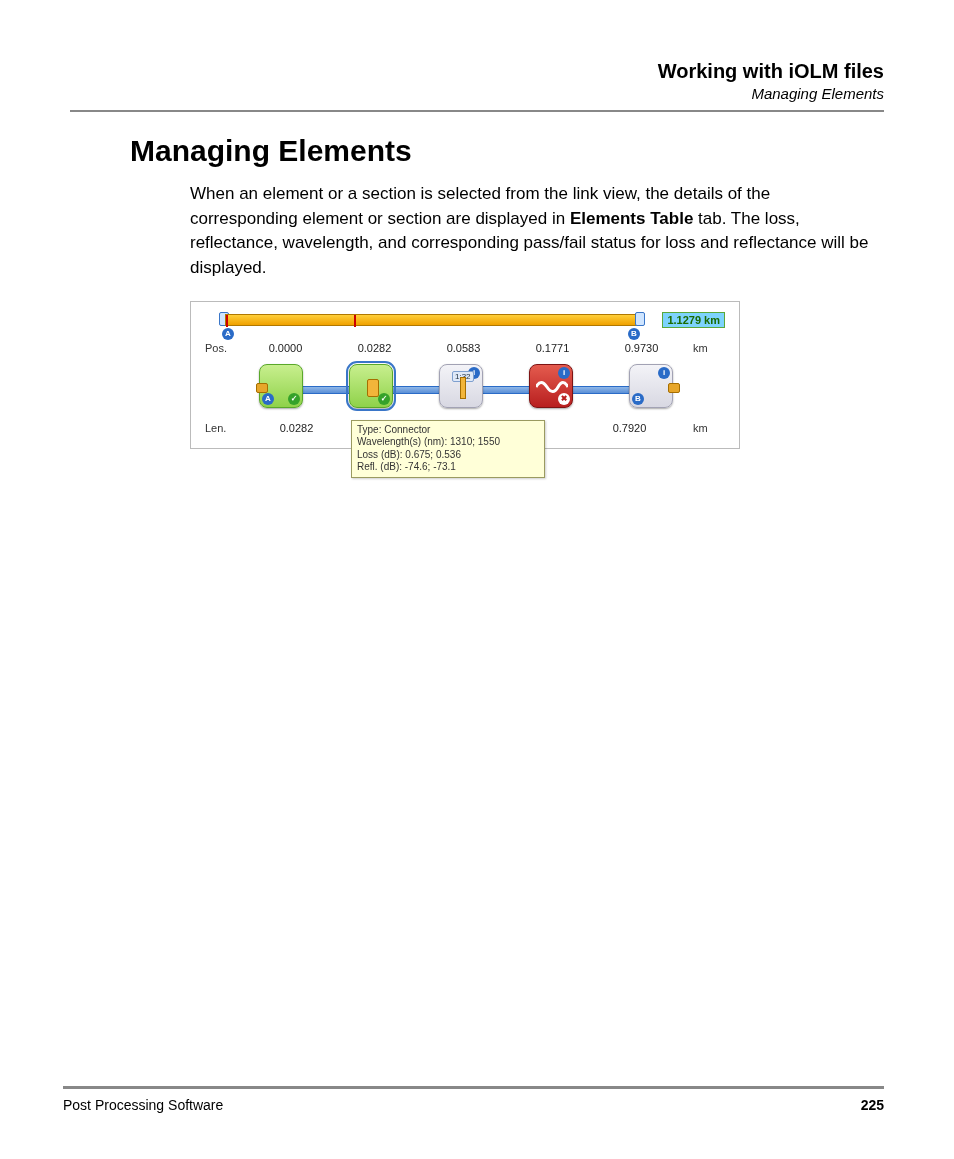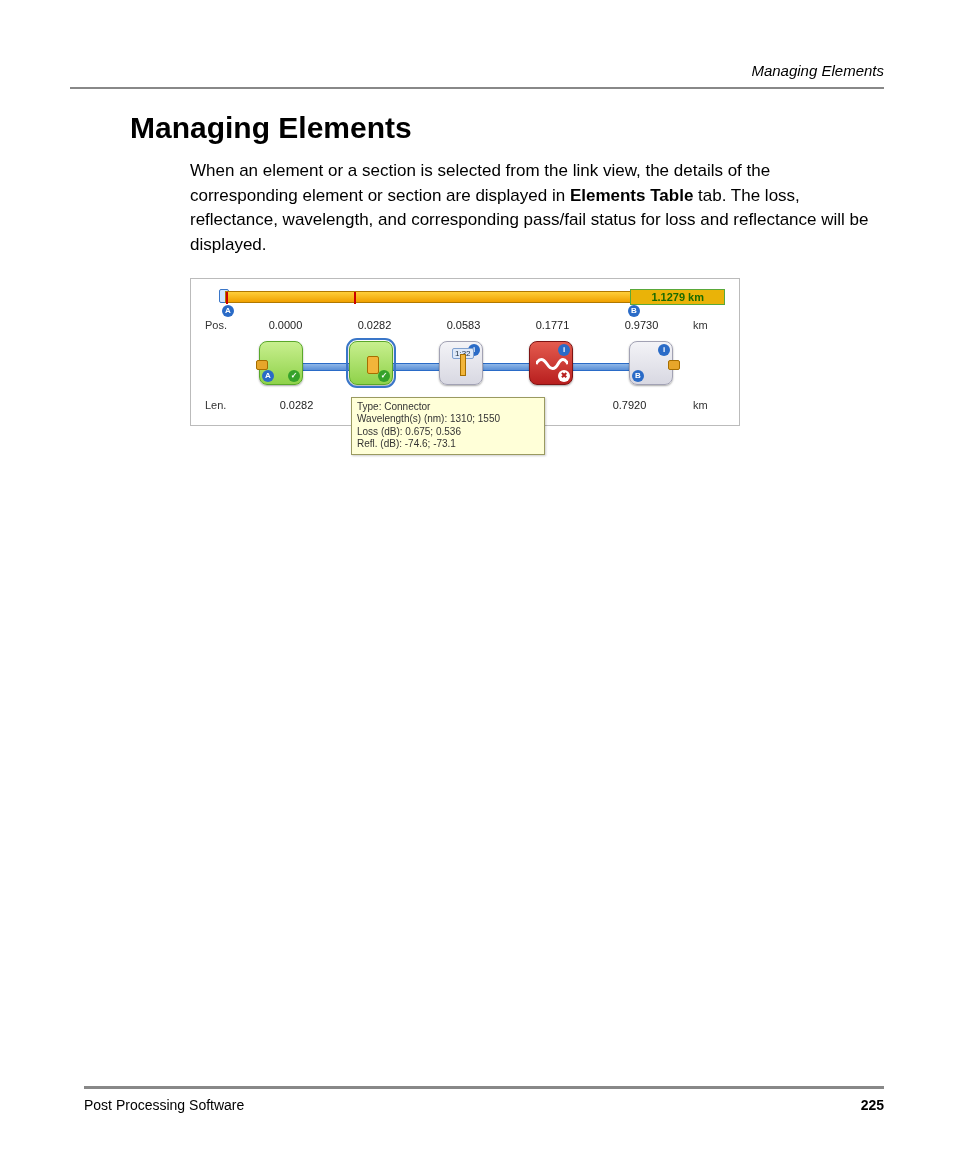--- a/index.html
+++ b/index.html
@@ -14,21 +14,21 @@
   .bold{font-weight:700}
   .note-row{margin-left:50px;margin-right:10px;font-size:17px;line-height:1.45;margin-bottom:16px}
   .note-lbl{font-weight:700;font-style:italic;display:inline-block;width:58px;vertical-align:top}
   .note-txt{font-style:italic;display:inline-block;width:680px;vertical-align:top}
   
   .shot{margin:20px 0 0 120px;width:550px;border:1px solid #bbb;padding:10px 14px 14px 14px;box-sizing:border-box;position:relative;font-size:11px;font-family:Tahoma,Arial,sans-serif;color:#222}
   .ruler-wrap{position:relative;height:26px;margin-bottom:4px}
   .ruler{position:absolute;left:20px;top:2px;height:10px;width:410px;background:linear-gradient(#ffcf3a,#f0a100);border:1px solid #b07800}
   .ruler-mark{position:absolute;top:0;width:2px;height:12px;background:#c00}
   .ruler-handle{position:absolute;top:0;width:8px;height:12px;background:#cfe5ff;border:1px solid #3a76c8;border-radius:2px}
-  .km-badge{position:absolute;right:0;top:0;background:#eab308;border:1px solid #5aa83a;color:#1a6a00;font-weight:700;padding:1px 20px;font-size:11px}
+  .km-badge{position:absolute;right:0;top:0;background:#7dd3fc;border:1px solid #5aa83a;color:#1a6a00;font-weight:700;padding:1px 4px;font-size:11px}
   .ab-row{position:absolute;top:16px;left:20px;width:410px}
   .ab-dot{width:12px;height:12px;border-radius:50%;background:#2a6bc7;color:#fff;font-size:8px;font-weight:700;display:inline-flex;align-items:center;justify-content:center;position:absolute}
   .lbl-col{color:#333;font-size:11px}
   .pos-row,.len-row{display:flex;align-items:flex-start}
   .side-lbl{width:36px}
   .unit-lbl{width:30px;text-align:left;margin-left:6px}
   .nums{display:flex;width:446px}
   .nums span{display:inline-block;text-align:center}
   .nums.pos span{width:89px}
   .nums.len span{width:111px}
@@ -47,30 +47,31 @@
   .conn-pin{position:absolute;left:-4px;top:18px;width:10px;height:8px;background:#e7a62a;border:1px solid #a66e00;border-radius:2px}
   .splice{position:absolute;left:17px;top:14px;width:10px;height:16px;background:#f2b53a;border:1px solid #a66e00;border-radius:2px}
   .splitter{position:absolute;left:10px;top:10px;width:24px;height:24px}
   .splitter .bar{position:absolute;left:10px;top:2px;width:4px;height:20px;background:#f2b53a;border:1px solid #a66e00}
   .splitter .tag{position:absolute;left:2px;top:-4px;background:#dfe9f8;border:1px solid #7fa0cf;font-size:8px;padding:0 2px;border-radius:2px;color:#234}
   .wave{position:absolute;left:6px;top:16px;width:32px;height:12px}
   .wave svg{width:32px;height:12px}
   
   .tooltip{position:absolute;left:110px;top:62px;width:182px;background:#ffffd8;border:1px solid #9a9a60;padding:3px 5px;font-size:10px;line-height:1.25;color:#333;box-shadow:1px 1px 2px rgba(0,0,0,.2);z-index:5}
   
-  .ftr{position:absolute;left:84px;right:70px;bottom:46px}
+  .ftr{position:absolute;left:63px;right:70px;bottom:46px}
   .ftr-rule{border:none;border-top:3px solid #888;margin:0 0 8px 0}
   .ftr-row{display:flex;justify-content:space-between;font-size:14px}
   .ftr-page{font-weight:700}
 </style>
 </head>
 <body>
 <div class="page">
 
   <div class="hdr">
+    <div class="hdr-title">Working with iOLM files</div>
     <div class="hdr-sub">Managing Elements</div>
     <hr class="hdr-rule">
   </div>
 
   <h1>Managing Elements</h1>
 
   <div class="body">
     <p>
       <span>When an element or a section is selected from the link view, the details of the corresponding element or section are displayed in </span><span class="bold">Elements Table</span><span> tab. The loss, reflectance, wavelength, and corresponding pass/fail status for loss and reflectance will be displayed.</span>
     </p>

